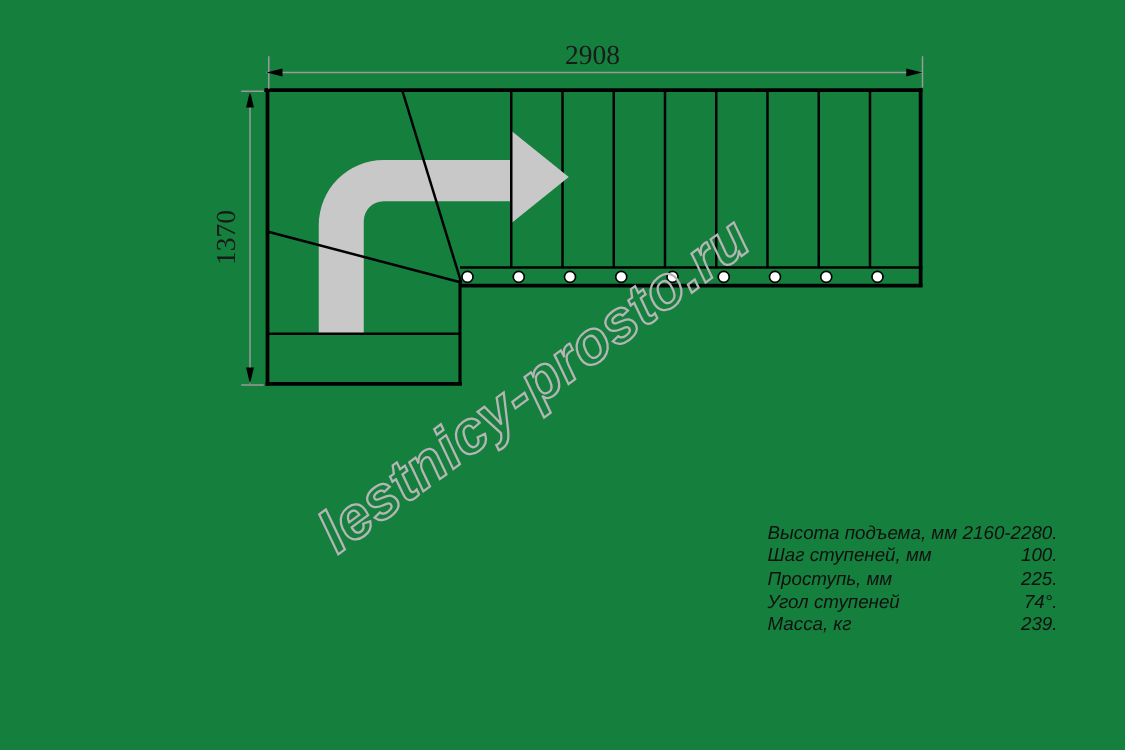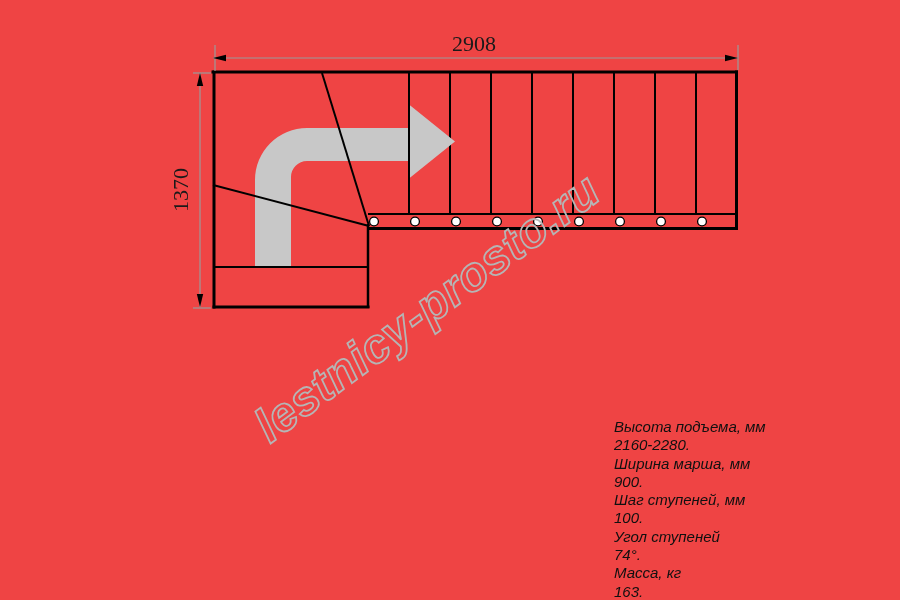--- a/index.html
+++ b/index.html
@@ -1,19 +1,19 @@
 <!DOCTYPE html>
 <html><head>
 <meta charset="utf-8">
 <style>
   html,body{margin:0;padding:0;background:#fff;}
   .canvas{
     position:relative;
     width:900px;height:600px;
-    background:#ef4444;
+    background:#15803d;
     overflow:hidden;
     font-family:"Liberation Sans",sans-serif;
   }
   .plan-svg{position:absolute;left:0;top:0;}
   .dim-text{
     font-family:"Liberation Serif",serif;
     font-size:22px;
     fill:#1a1a1a;
   }
   .watermark{
@@ -35,21 +35,20 @@
     font-style:italic;
     font-size:15px;
     color:#101010;
   }
   .spec-row{
     display:flex;
     justify-content:space-between;
     align-items:baseline;
     line-height:18.3px;
     white-space:nowrap;
-    flex-direction:column;
   }
   .spec-value{text-align:left;}
 </style>
 </head>
 <body>
 
 <div class="canvas">
 
   <svg class="plan-svg" width="900" height="600" viewBox="0 0 900 600">
 
@@ -120,30 +119,30 @@
 
     <text class="watermark" transform="translate(270 444) rotate(-36.5)" stroke="#b5b5b5">lestnicy-prosto.ru</text>
   </svg>
 
   <div class="specs">
     <div class="spec-row">
       <span class="spec-label">Высота подъема, мм</span>
       <span class="spec-value">2160-2280.</span>
     </div>
     <div class="spec-row">
-      <span class="spec-label">Ширина марша, мм</span>
-      <span class="spec-value">900.</span>
+      <span class="spec-label">Шаг ступеней, мм</span>
+      <span class="spec-value">100.</span>
     </div>
     <div class="spec-row">
-      <span class="spec-label">Шаг ступеней, мм</span>
-      <span class="spec-value">100.</span>
+      <span class="spec-label">Проступь, мм</span>
+      <span class="spec-value">225.</span>
     </div>
     <div class="spec-row">
       <span class="spec-label">Угол ступеней</span>
       <span class="spec-value">74°.</span>
     </div>
     <div class="spec-row">
       <span class="spec-label">Масса, кг</span>
-      <span class="spec-value">163.</span>
+      <span class="spec-value">239.</span>
     </div>
   </div>
 
 </div>
 
 </body></html>

